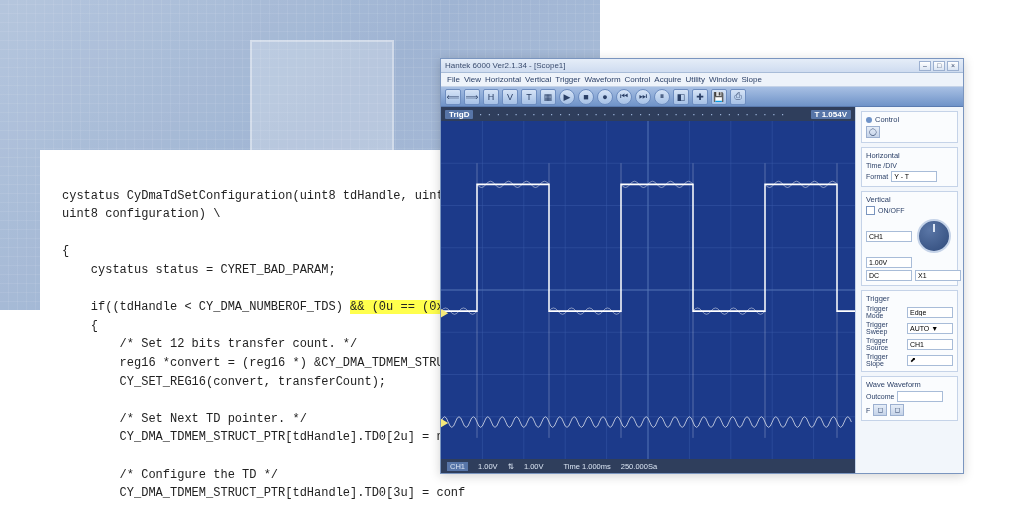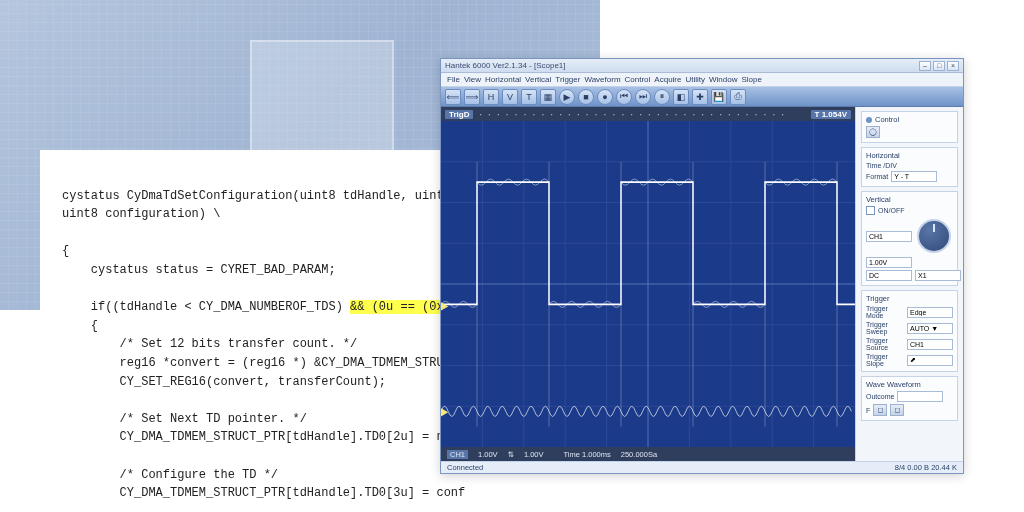--- a/index.html
+++ b/index.html
@@ -469,19 +469,14 @@
         <div class="row">
             <label>F</label>
             <span class="gbtn">◻</span>
             <span class="gbtn">◻</span>
           </div>
       </div>
 
     </div>
   </div>
 
-  <div class="status-bar">
-    <span>Connected</span>
-    <span class="spacer"></span>
-    <span>8/4  0.00 B  20.44 K</span>
-  </div>
 
 </div>
 
 </body></html>

